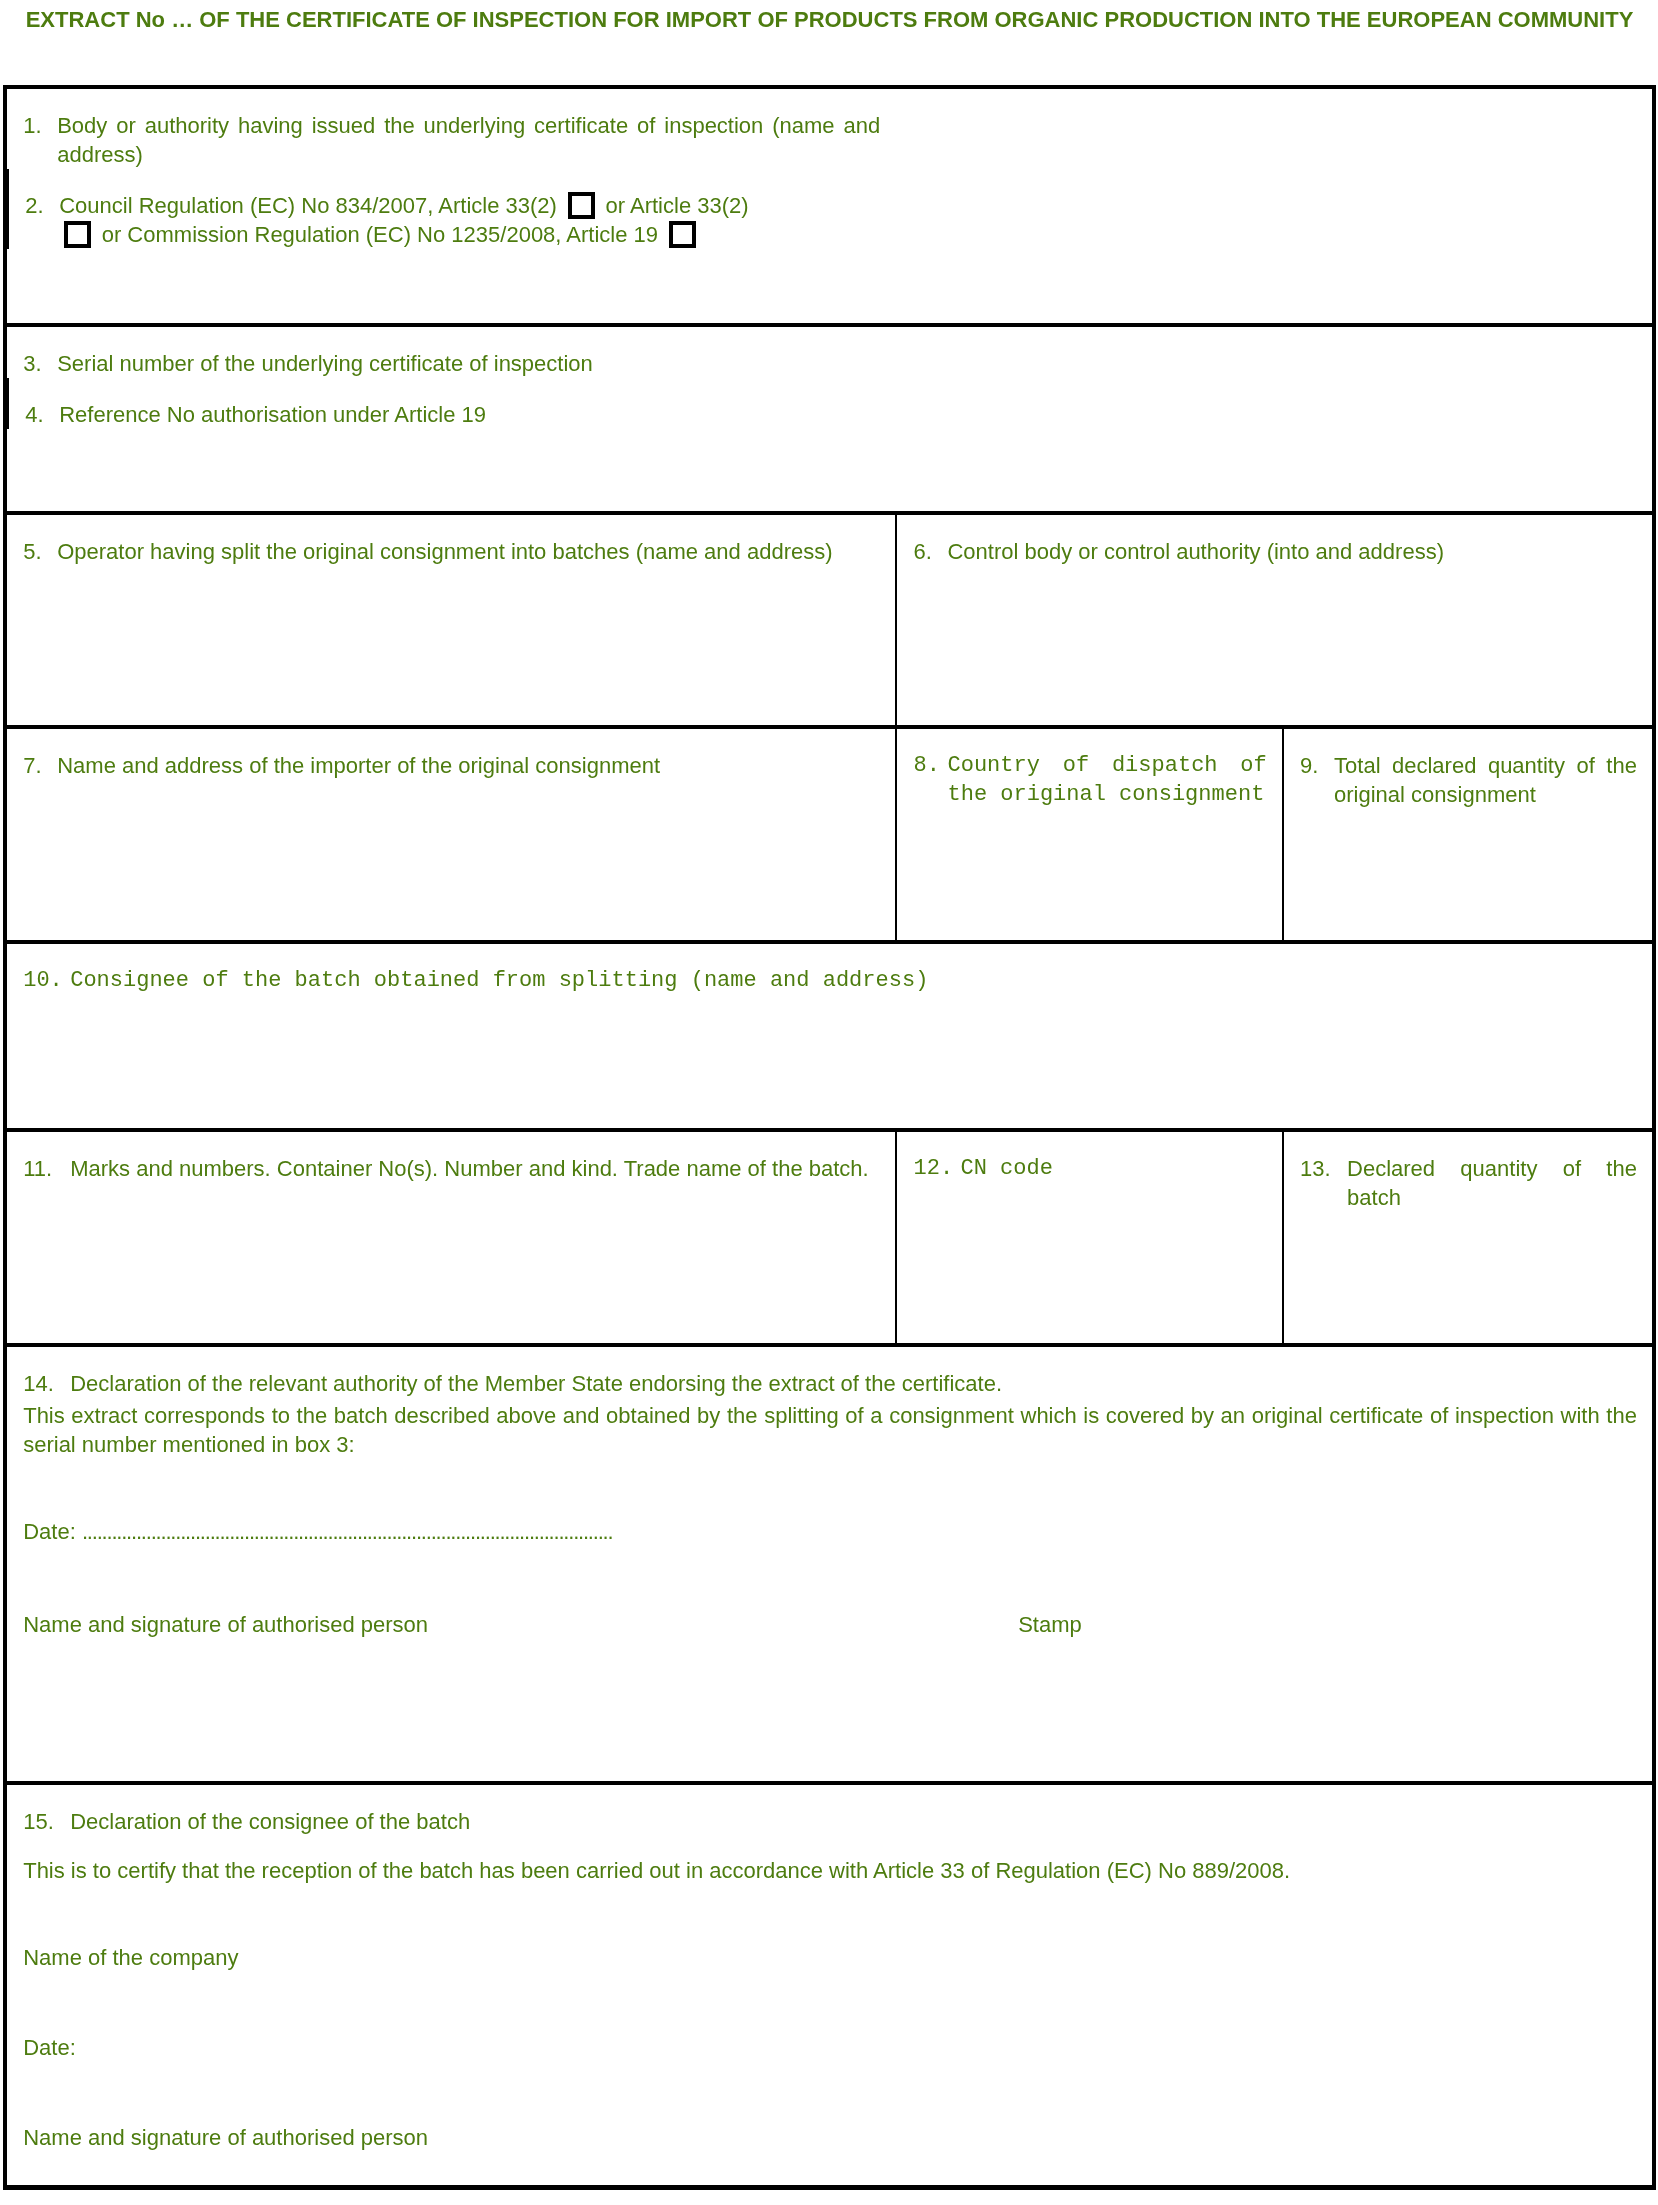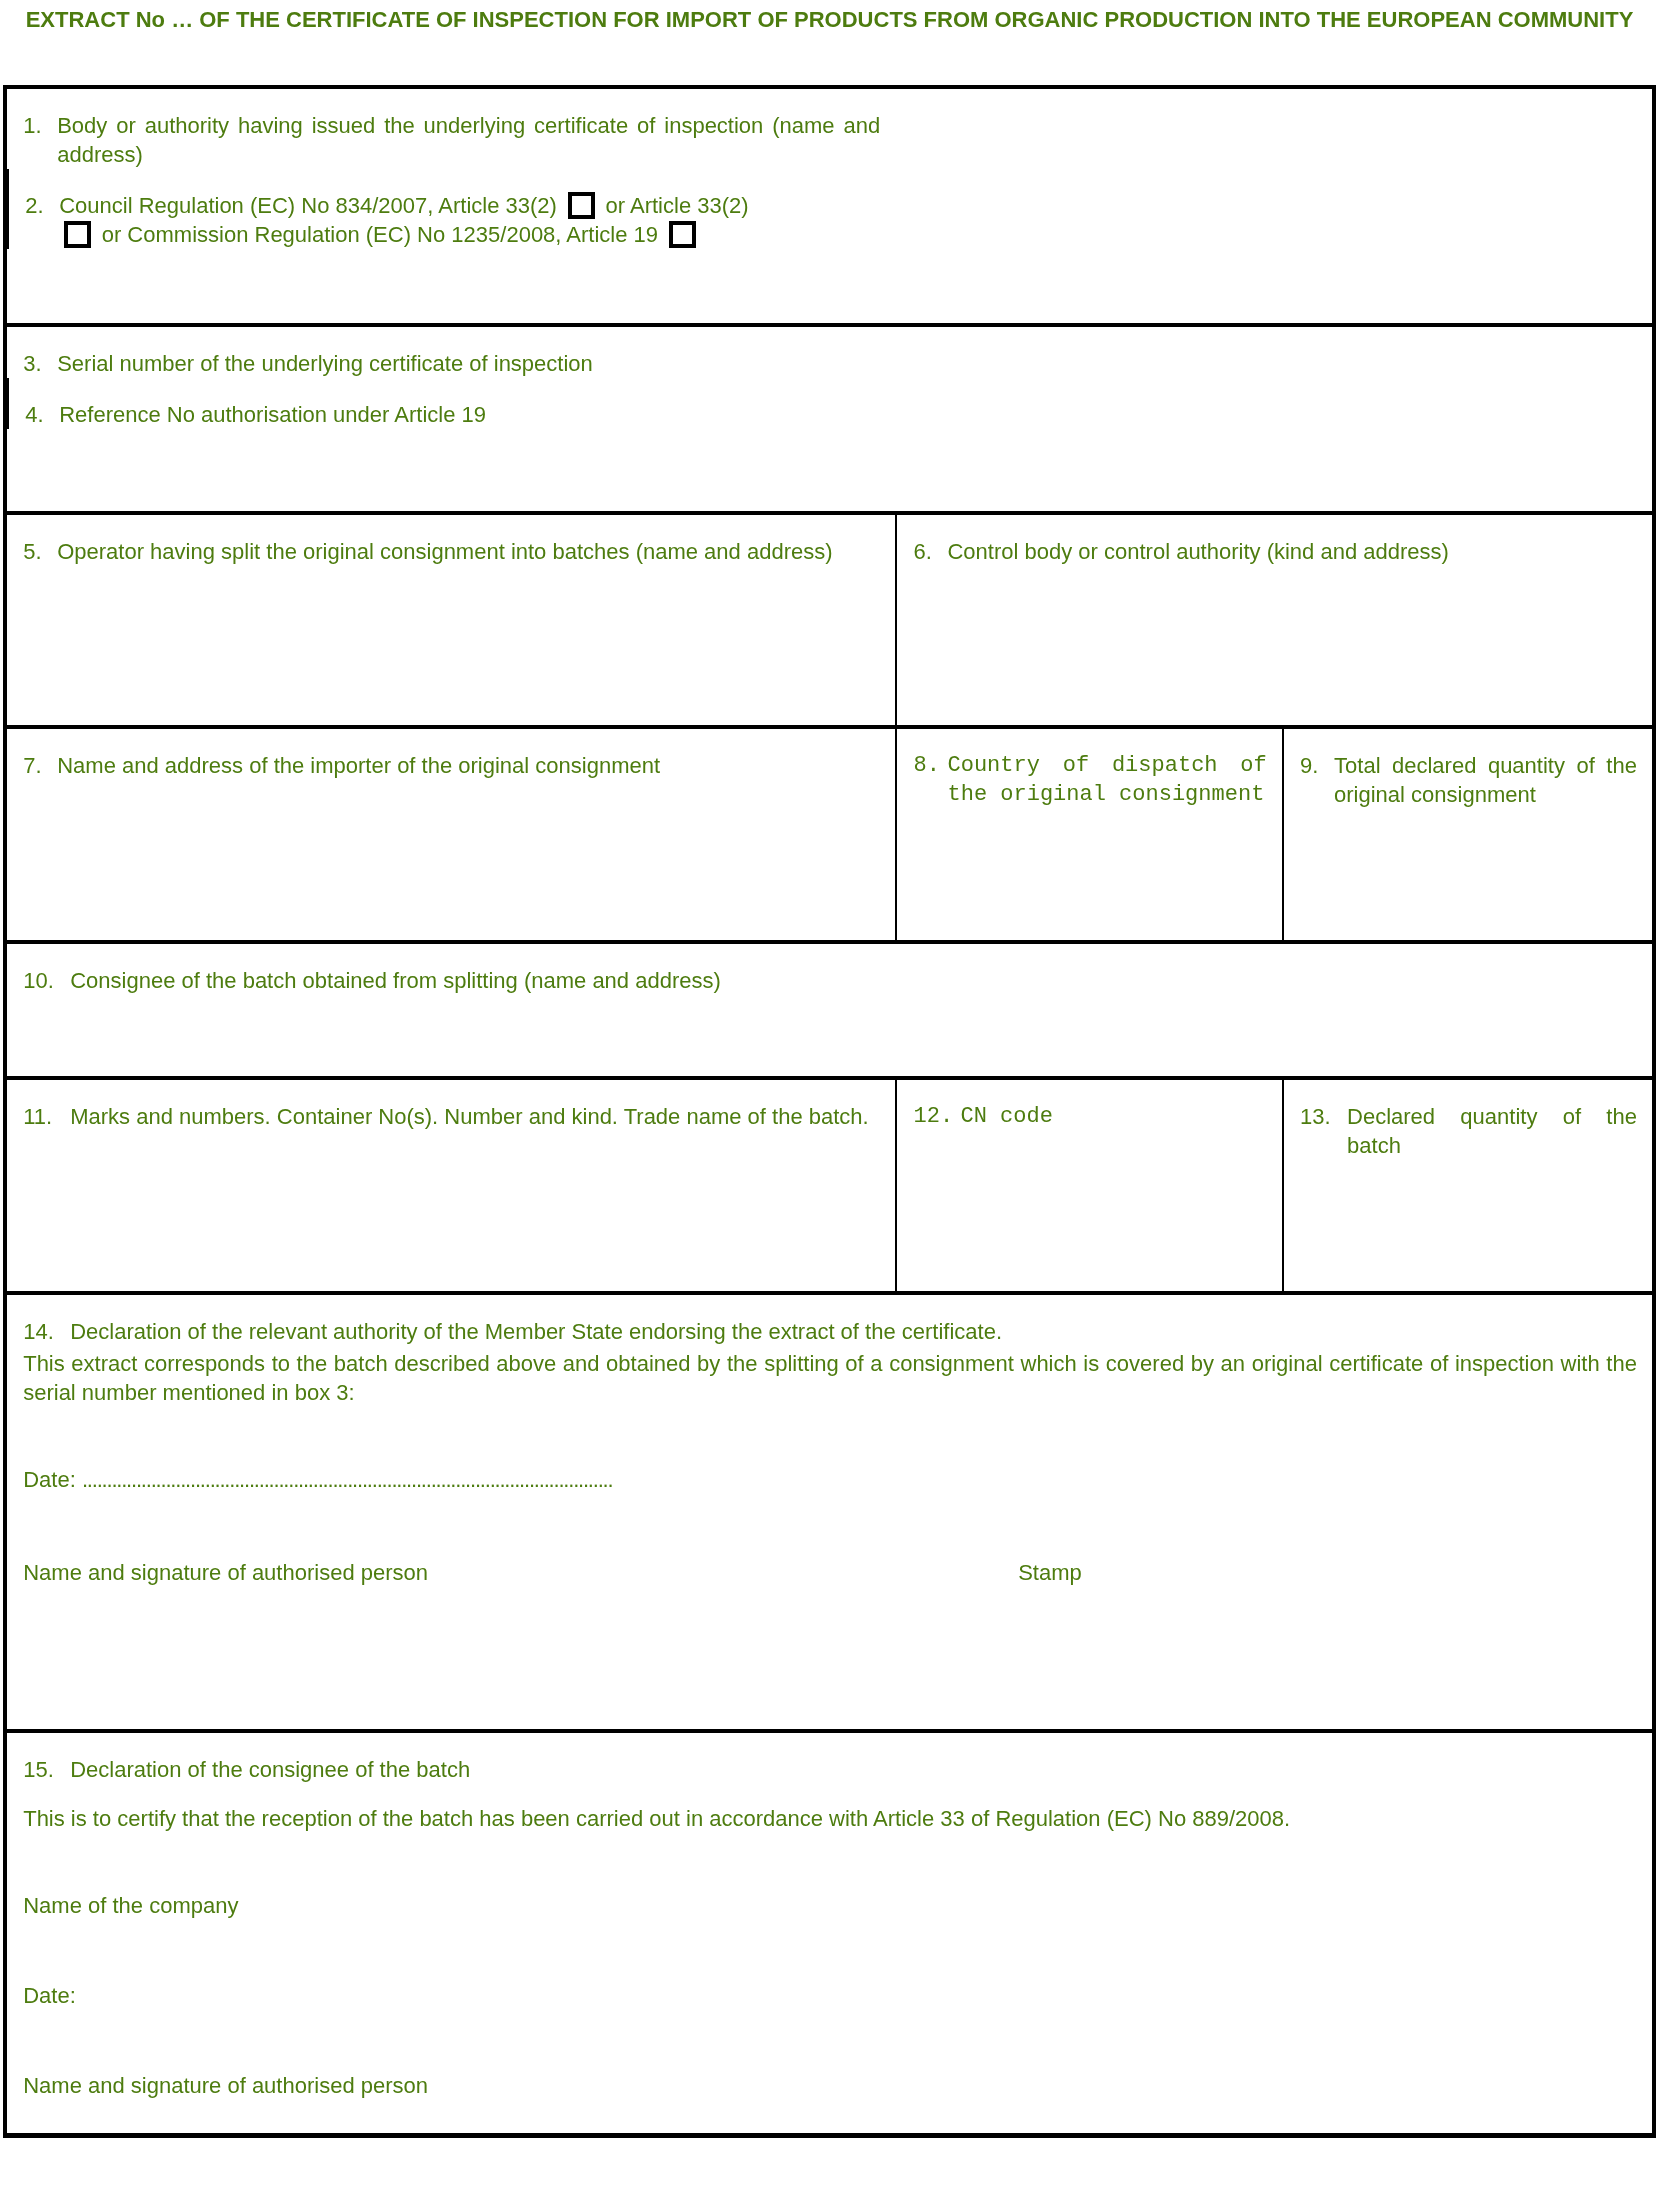--- a/index.html
+++ b/index.html
@@ -36,21 +36,21 @@
   .row {
     display: flex;
     box-sizing: border-box;
     border-bottom: 4.7px solid #000;
   }
   .row.last { border-bottom: none; }
   .h1 { height: 238px; flex-direction: column; }
   .h2 { height: 188px; flex-direction: column; }
   .h3 { height: 214px; }
   .h4 { height: 215px; }
-  .h5 { height: 136px; }
+  .h5 { height: 188px; font-family: Liberation Mono, monospace; }
   .h6 { height: 215px; }
   .h7 { height: 438px; }
   .h8 { height: 400px; }
   .c {
     box-sizing: border-box;
     padding: 22px 15px 0 16.3px;
     overflow: hidden;
   }
   .c + .c { border-left: 2.9px solid #000; }
   .w54  { width: 54%; }
@@ -130,21 +130,21 @@
     </div>
 
     <div class="row h3">
       <div class="c w54">
         <div class="item hang1">
           <span class="num">5.</span><span>Operator having split the original consignment into batches (name and address)</span>
         </div>
       </div>
       <div class="c w46">
         <div class="item hang1">
-          <span class="num">6.</span><span>Control body or control authority (kind and address)</span>
+          <span class="num">6.</span><span>Control body or control authority (into and address)</span>
         </div>
       </div>
     </div>
 
     <div class="row h4">
       <div class="c w54">
         <div class="item hang1">
           <span class="num">7.</span><span>Name and address of the importer of the original consignment</span>
         </div>
       </div>

